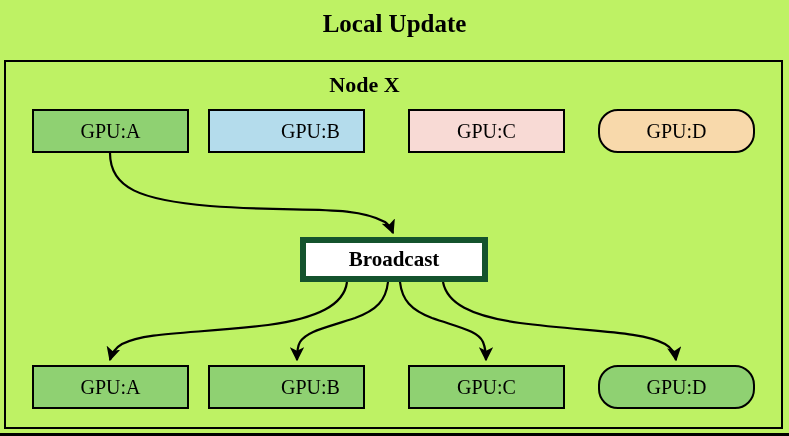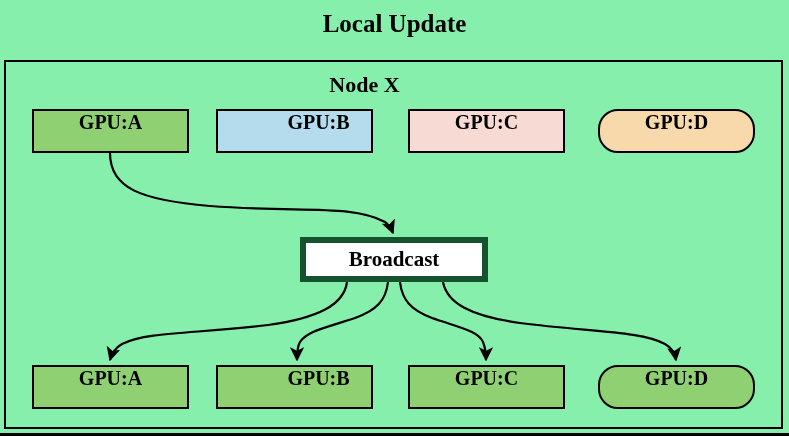--- a/index.html
+++ b/index.html
@@ -5,21 +5,21 @@
   html, body {
     margin: 0;
     padding: 0;
     background: #ffffff;
     font-family: "Liberation Serif", "DejaVu Serif", serif;
   }
   #page {
     position: relative;
     width: 789px;
     height: 436px;
-    background: #86efac;
+    background: #bef264;
     overflow: hidden;
   }
   .title {
     position: absolute;
     top: 10px;
     left: 0;
     width: 789px;
     text-align: center;
     font-size: 25px;
     font-weight: bold;
@@ -45,23 +45,24 @@
     font-weight: bold;
     color: #000;
   }
   .gpu-box {
     position: absolute;
     width: 157px;
     height: 44px;
     border: 2px solid #000;
     box-sizing: border-box;
     display: flex;
+    align-items: center;
     justify-content: center;
     font-size: 20px;
-    font-weight: bold;
+    font-weight: normal;
     color: #000;
   }
   .broadcast-box {
     position: absolute;
     left: 300px;
     top: 237px;
     width: 188px;
     height: 45px;
     border: 6px solid #14532d;
     background: #ffffff;
@@ -69,21 +70,21 @@
     display: flex;
     align-items: center;
     justify-content: center;
     font-size: 21px;
     font-weight: bold;
     color: #000;
   }
   .row-top { top: 109px; }
   .row-bottom { top: 365px; }
   .pos-1 { left: 32px; }
-  .pos-2 { left: 216px; padding-left: 48px; }
+  .pos-2 { left: 208px; padding-left: 48px; }
   .pos-3 { left: 408px; }
   .pos-4 { left: 598px; border-radius: 20px; }
   #edges {
     position: absolute;
     left: 0;
     top: 0;
     width: 789px;
     height: 436px;
     pointer-events: none;
   }

